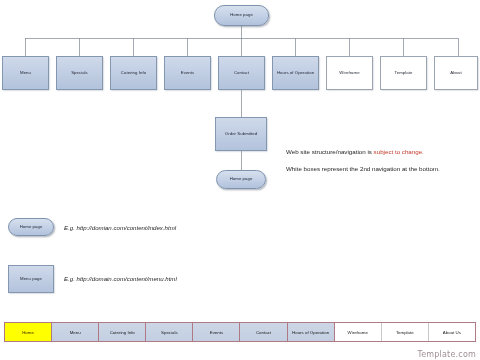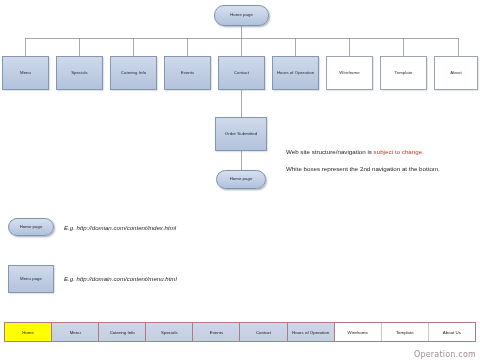--- a/index.html
+++ b/index.html
@@ -242,15 +242,15 @@
       <span>Wireframe</span>
     </div>
     <div class="navcell white">
       <span>Template</span>
     </div>
     <div class="navcell white last">
       <span>About Us</span>
     </div>
   </div>
 
-  <div id="watermark">Operation.com</div>
+  <div id="watermark">Template.com</div>
 
 </div>
 
 </body></html>

